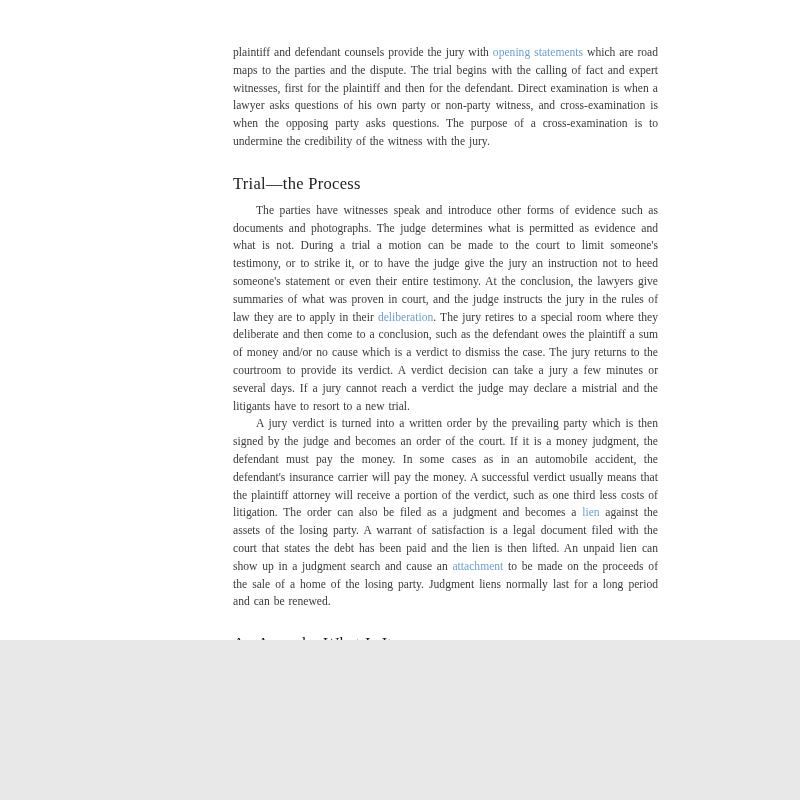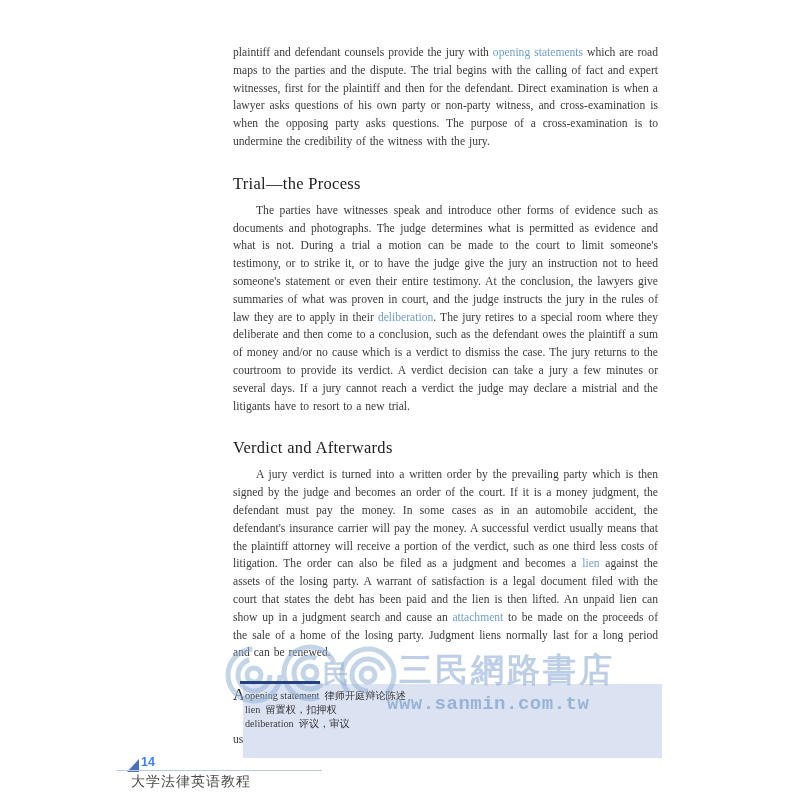--- a/index.html
+++ b/index.html
@@ -1,20 +1,20 @@
 <!DOCTYPE html>
 <html><head>
 <meta charset="utf-8">
 <style>
   * { margin: 0; padding: 0; box-sizing: border-box; }
   html, body { background: #e8e8e8; }
   .page {
     position: relative;
     width: 800px;
-    height: 800px;
+    height: 640px;
     background: #ffffff;
     overflow: hidden;
     font-family: "Liberation Serif", serif;
   }
   .text-column {
     position: absolute;
     left: 233px;
     top: 44px;
     width: 425px;
     color: #3a3a3a;
@@ -142,21 +142,20 @@
 </style>
 </head>
 <body>
 
 <div class="page">
 
   <div class="text-column">
       <p class="body-para"><span class="plain-text">plaintiff and defendant counsels provide the jury with </span><span class="term-link">opening statements</span><span class="plain-text"> which are road maps to the parties and the dispute. The trial begins with the calling of fact and expert witnesses, first for the plaintiff and then for the defendant. Direct examination is when a lawyer asks questions of his own party or non-party witness, and cross-examination is when the opposing party asks questions. The purpose of a cross-examination is to undermine the credibility of the witness with the jury.</span></p>
       <h2 class="section-heading">Trial—the Process</h2>
       <p class="body-para indent"><span class="plain-text">The parties have witnesses speak and introduce other forms of evidence such as documents and photographs. The judge determines what is permitted as evidence and what is not. During a trial a motion can be made to the court to limit someone's testimony, or to strike it, or to have the judge give the jury an instruction not to heed someone's statement or even their entire testimony. At the conclusion, the lawyers give summaries of what was proven in court, and the judge instructs the jury in the rules of law they are to apply in their </span><span class="term-link">deliberation</span><span class="plain-text">. The jury retires to a special room where they deliberate and then come to a conclusion, such as the defendant owes the plaintiff a sum of money and/or no cause which is a verdict to dismiss the case. The jury returns to the courtroom to provide its verdict. A verdict decision can take a jury a few minutes or several days. If a jury cannot reach a verdict the judge may declare a mistrial and the litigants have to resort to a new trial.</span></p>
-      <h2 class="section-heading">Verdict and Afterwards</h2>
       <p class="body-para indent"><span class="plain-text">A jury verdict is turned into a written order by the prevailing party which is then signed by the judge and becomes an order of the court. If it is a money judgment, the defendant must pay the money. In some cases as in an automobile accident, the defendant's insurance carrier will pay the money. A successful verdict usually means that the plaintiff attorney will receive a portion of the verdict, such as one third less costs of litigation. The order can also be filed as a judgment and becomes a </span><span class="term-link">lien</span><span class="plain-text"> against the assets of the losing party. A warrant of satisfaction is a legal document filed with the court that states the debt has been paid and the lien is then lifted. An unpaid lien can show up in a judgment search and cause an </span><span class="term-link">attachment</span><span class="plain-text"> to be made on the proceeds of the sale of a home of the losing party. Judgment liens normally last for a long period and can be renewed.</span></p>
       <h2 class="section-heading">An Appeal—What Is It</h2>
       <p class="body-para indent"><span class="plain-text">The losing party may file an appeal in the next higher court. </span><span class="term-link">Appellate</span><span class="plain-text"> courts usually</span></p>
     </div>
 
   <div class="vocab-rule"></div>
 
   <div class="vocab-box">
     <div>
         <div class="vocab-line"><span class="vocab-term">opening statement</span><span class="vocab-def"> 律师开庭辩论陈述</span></div>

